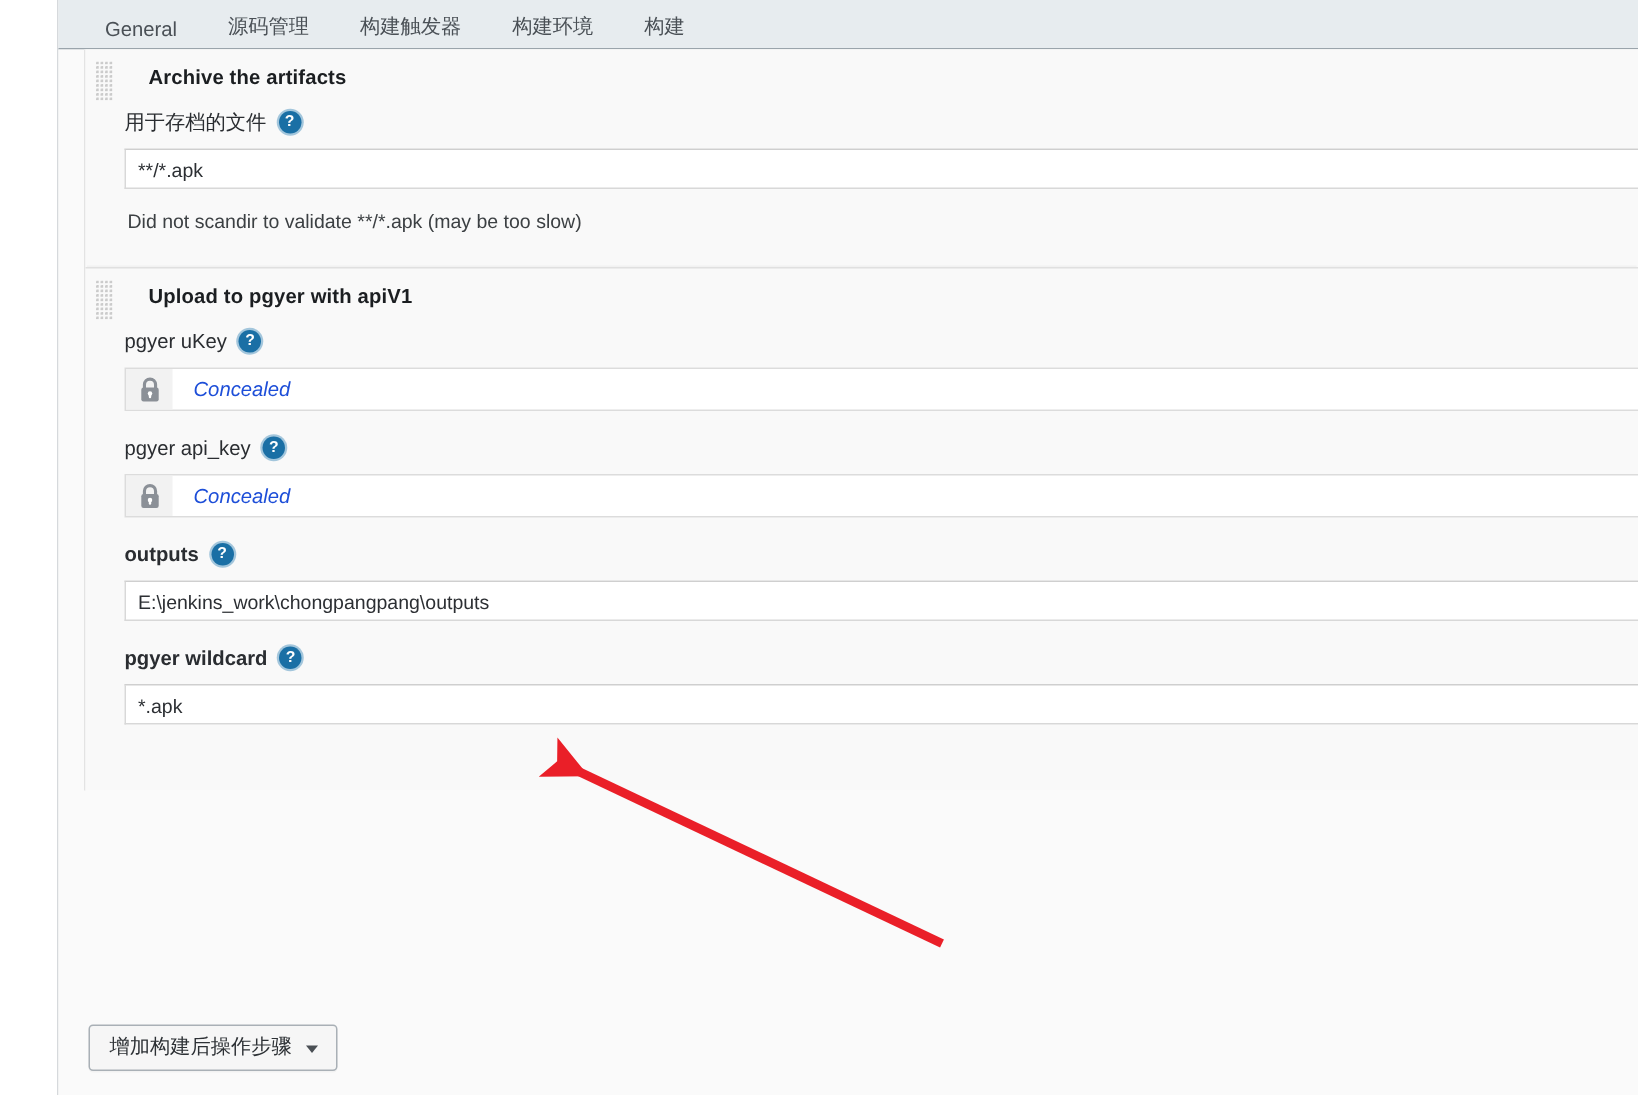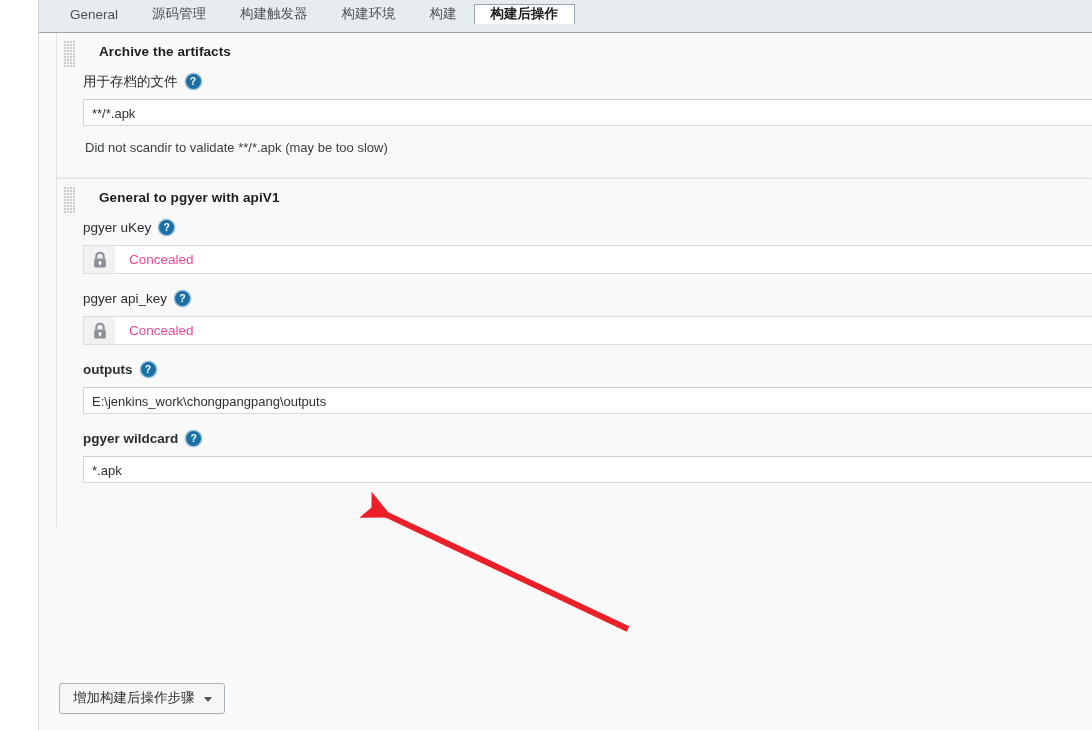--- a/index.html
+++ b/index.html
@@ -41,21 +41,21 @@
     left: 0;
     top: 0;
     right: 0;
     height: 33px;
     background: #e7ecef;
     border-bottom: 1px solid #9aa4ab;
     box-sizing: border-box;
   }
   #tabs {
     display: flex;
-    align-items: center;
+    align-items: flex-end;
     height: 27px;
     padding-left: 14px;
     box-sizing: border-box;
     border-radius: 10px;
   }
   .tab {
     display: flex;
     align-items: center;
     justify-content: center;
     padding: 0 16px;
@@ -198,21 +198,22 @@
     height: 27px;
     flex: 0 0 auto;
     background: #f2f2f2;
     display: flex;
     align-items: center;
     justify-content: center;
   }
   .secret-value {
     padding-left: 14px;
     font-size: 13.5px;
-    color: #ec4899;
+    color: #1d4ed8;
+    font-style: italic;
   }
 
   .validation-msg {
     font-size: 13px;
     color: #3c4043;
     padding: 13px 0 0 2px;
     line-height: 17px;
   }
 
   .spacer-sm { height: 16px; }
@@ -273,23 +274,20 @@
         </div>
         <div class="tab">
           <span>构建触发器</span>
         </div>
         <div class="tab">
           <span>构建环境</span>
         </div>
         <div class="tab">
           <span>构建</span>
         </div>
-        <div class="tab active">
-          <span>构建后操作</span>
-        </div>
       </div>
     </div>
 
     <div id="content">
 
       <div id="form-panel">
 
         <div class="section">
           <div class="drag-handle"></div>
           <div class="sec-inner">
@@ -304,21 +302,21 @@
 
             <div class="validation-msg">Did not scandir to validate **/*.apk (may be too slow)</div>
 
             <div class="spacer-md"></div>
           </div>
         </div>
 
         <div class="section">
           <div class="drag-handle"></div>
           <div class="sec-inner">
-            <div class="sec-title">General to pgyer with apiV1</div>
+            <div class="sec-title">Upload to pgyer with apiV1</div>
 
             <div class="field-label">
               <span>pgyer uKey</span>
               <span class="help-icon">?</span>
             </div>
             <div class="secret-input">
               <span class="secret-icon-cell">
                 <svg width="16" height="18" viewBox="0 0 16 18" aria-hidden="true">
                   <path d="M4.3 7.6V5.4a3.7 3.7 0 0 1 7.4 0v2.2" fill="none" stroke="#8b9097" stroke-width="2.1"></path>
                   <rect x="2.2" y="7.4" width="11.6" height="9.2" rx="1.5" fill="#8b9097"></rect>

